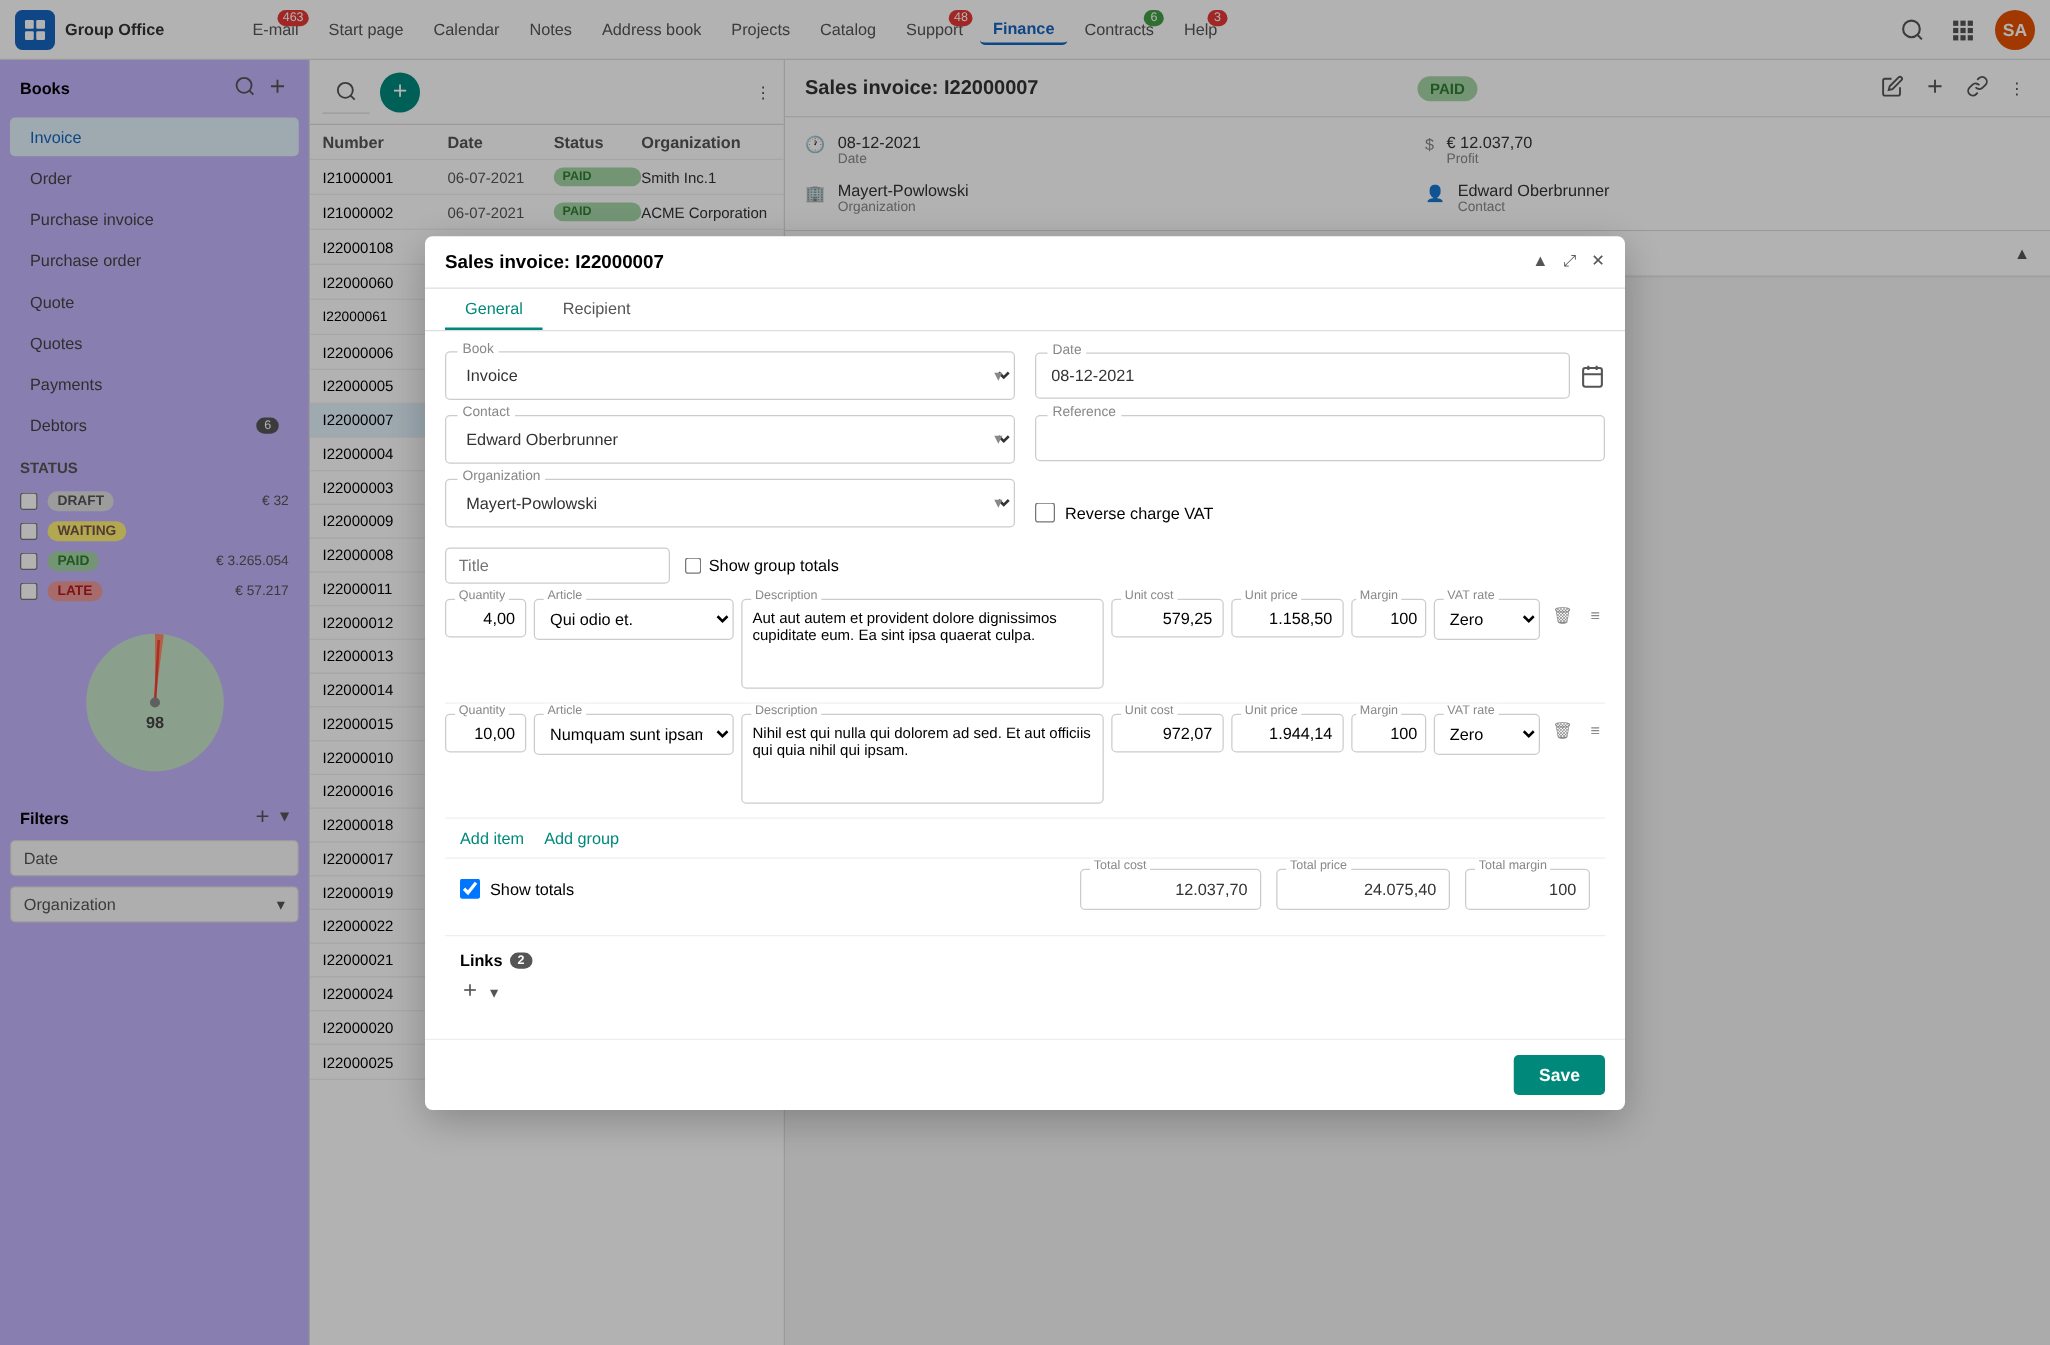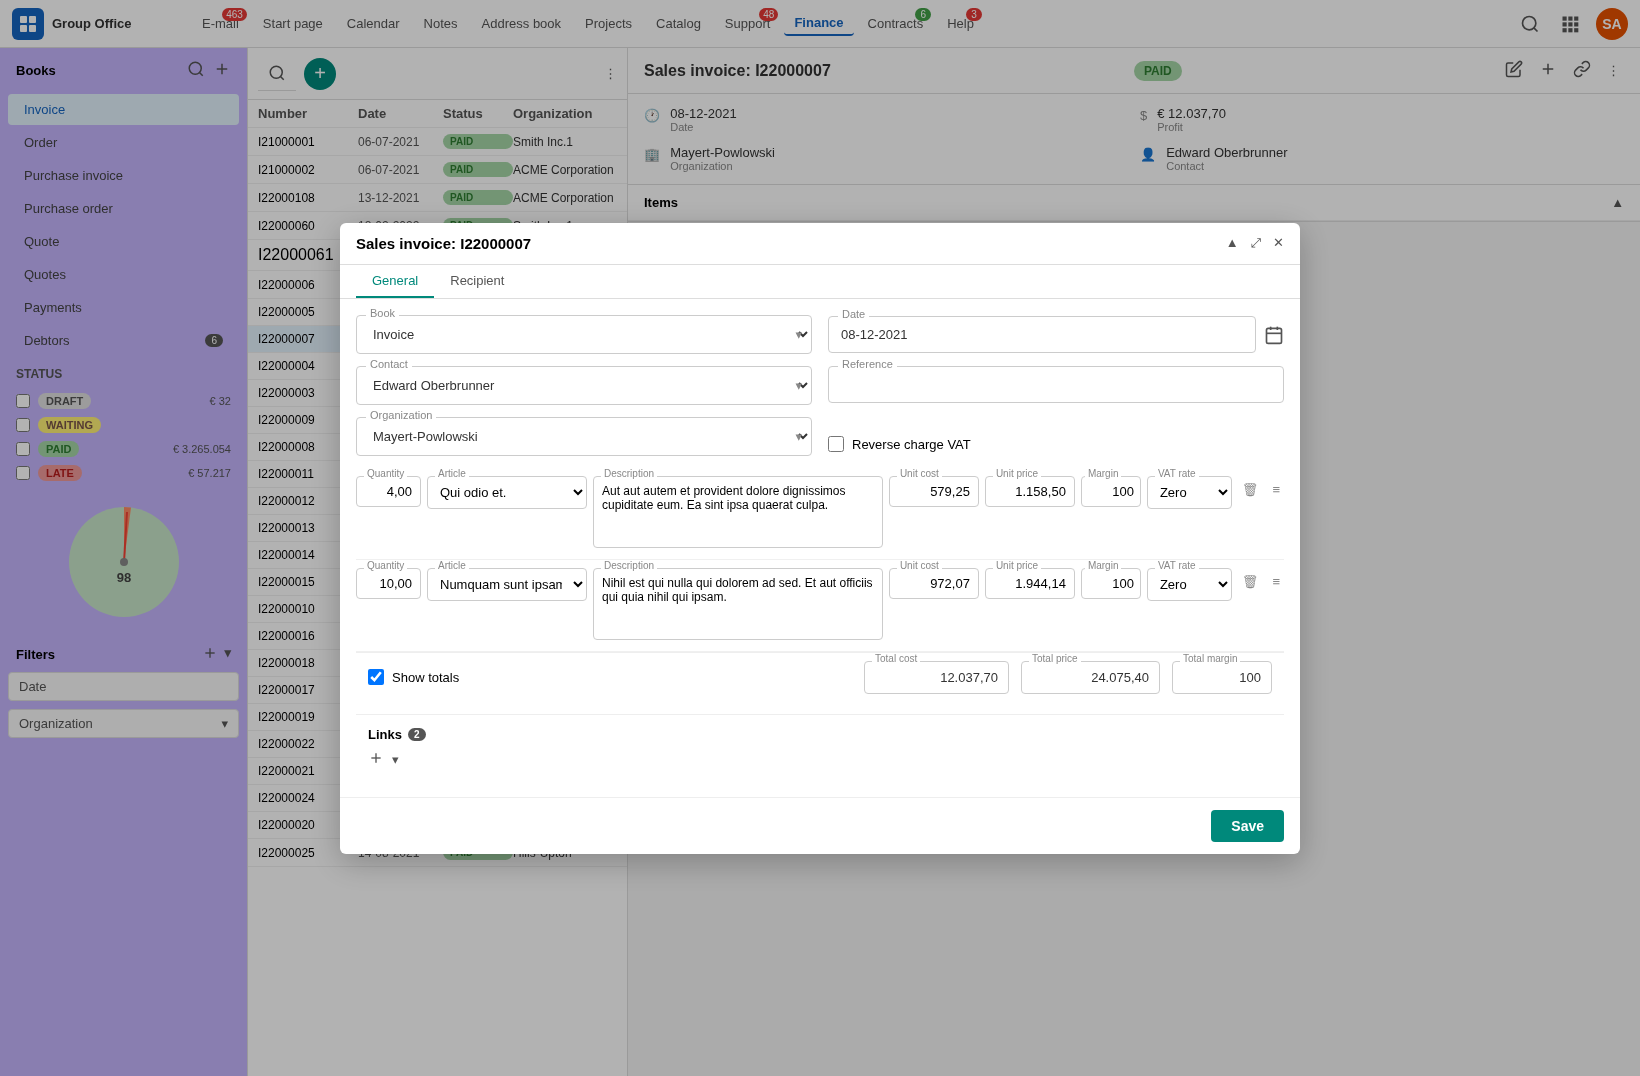--- a/index.html
+++ b/index.html
@@ -308,21 +308,21 @@
     <span class="status-badge badge-paid">PAID</span>
     <span style="font-size:12px;color:#333;">ACME Corporation</span>
   </div>
         <div class="list-row">
     <span style="font-size:12px;">I22000060</span>
     <span style="font-size:12px;color:#555;">18-02-2022</span>
     <span class="status-badge badge-paid">PAID</span>
     <span style="font-size:12px;color:#333;">Smith Inc.1</span>
   </div>
         <div class="list-row">
-    <span style="font-size:16px;">I22000061</span>
+    <span style="font-size:11px;">I22000061</span>
     <span style="font-size:12px;color:#555;">18-02-2022</span>
     <span class="status-badge badge-late">LATE</span>
     <span style="font-size:12px;color:#333;">Smith Inc.1</span>
   </div>
         <div class="list-row">
     <span style="font-size:12px;">I22000006</span>
     <span style="font-size:12px;color:#555;">23-...</span>
     <span class="status-badge badge-paid">PAID</span>
     <span style="font-size:12px;color:#333;">...</span>
   </div>
@@ -584,20 +584,27 @@
           <span class="dropdown-arrow">▾</span>
         </div>
         <div class="reverse-vat" style="padding-top:16px;">
           <input type="checkbox" style="">
           <span>Reverse charge VAT</span>
         </div>
       </div>
 
       <div>
 
+        <div style="display:flex;align-items:center;gap:12px;padding:4px 0;">
+          <input type="text" placeholder="Title" style="border: 1px solid rgb(204, 204, 204); border-radius: 4px; padding: 6px 10px; width: 180px; font-size: 13px;">
+          <div style="display:flex;align-items:center;gap:6px;">
+            <input type="checkbox" style="">
+            <span>Show group totals</span>
+          </div>
+        </div>
 
         <div style="display:flex;gap:6px;padding:8px 0;align-items:flex-start;border-bottom:1px solid #f0f0f0;">
           <div style="position:relative;width:65px;">
             <span style="position:absolute;top:-8px;left:8px;background:#fff;padding:0 3px;font-size:10px;color:#888;">Quantity</span>
             <input type="text" style="width: 100%; padding: 7px 8px; border: 1px solid rgb(204, 204, 204); border-radius: 4px; font-size: 13px; text-align: right;" value="4,00">
           </div>
           <div style="position:relative;width:160px;">
             <span style="position:absolute;top:-8px;left:8px;background:#fff;padding:0 3px;font-size:10px;color:#888;z-index:1;">Article</span>
             <select style="width:100%;padding:7px 8px;border:1px solid #ccc;border-radius:4px;font-size:13px;background:#fff;">
               <option>Qui odio et.</option>
@@ -659,20 +666,24 @@
           <div style="position:relative;width:85px;">
             <span style="position:absolute;top:-8px;left:8px;background:#fff;padding:0 3px;font-size:10px;color:#888;z-index:1;">VAT rate</span>
             <select style="width:100%;padding:7px 8px;border:1px solid #ccc;border-radius:4px;font-size:13px;background:#fff;">
               <option>Zero</option>
             </select>
           </div>
           <span style="cursor:pointer;color:#888;padding:4px;margin-top:2px;">🗑</span>
           <span style="cursor:grab;color:#888;padding:4px;margin-top:2px;">≡</span>
         </div>
 
+        <div class="add-links">
+          <span class="add-link">Add item</span>
+          <span class="add-link">Add group</span>
+        </div>
 
         <div style="display:flex;align-items:center;justify-content:space-between;padding:8px 12px;border-top:1px solid #eee;">
           <div class="show-totals-row" style="padding:0;">
             <input type="checkbox" checked="" style="">
             <span>Show totals</span>
           </div>
           <div style="display:flex;gap:12px;padding-left:23px;">
             <div class="total-field">
               <label>Total cost</label>
               <input type="text" style="padding: 8px 10px; border: 1px solid rgb(204, 204, 204); border-radius: 4px; font-size: 13px; width: 145px; text-align: right;" value="12.037,70">

